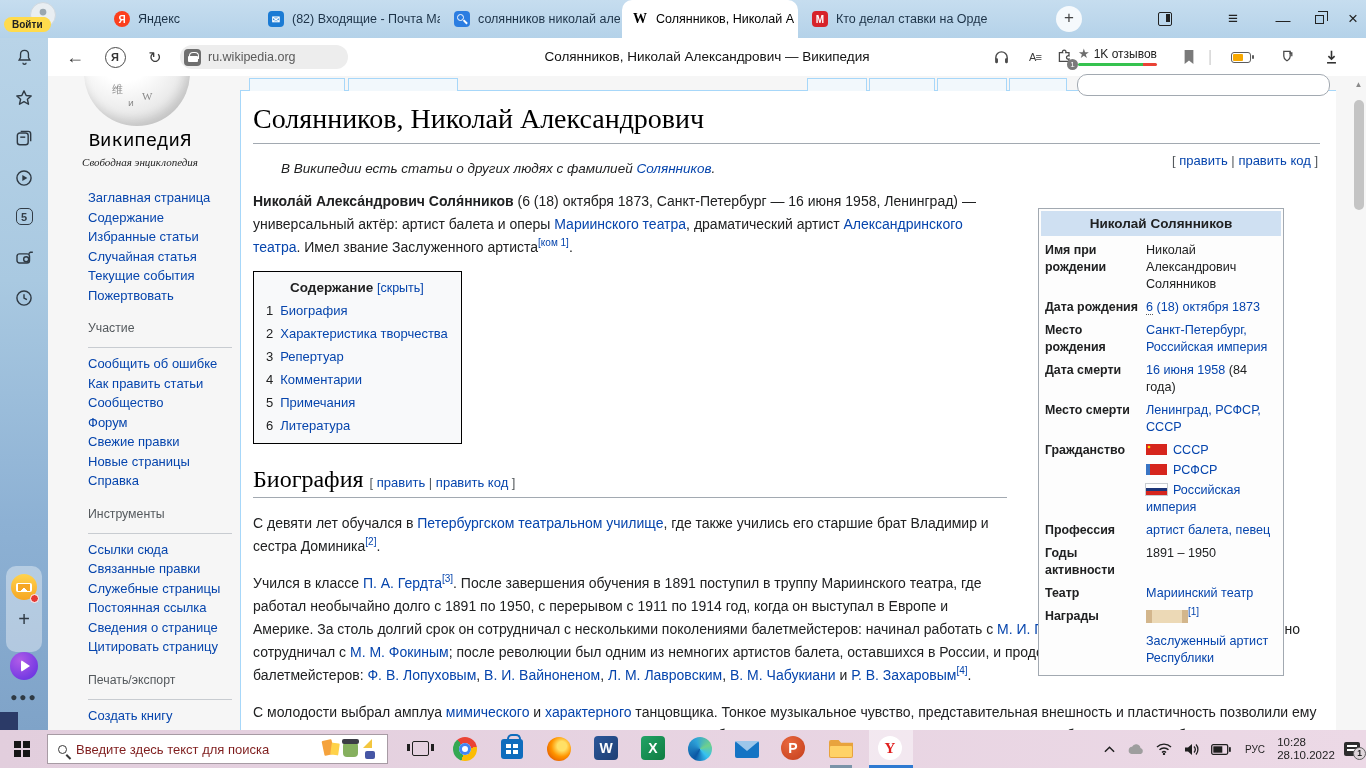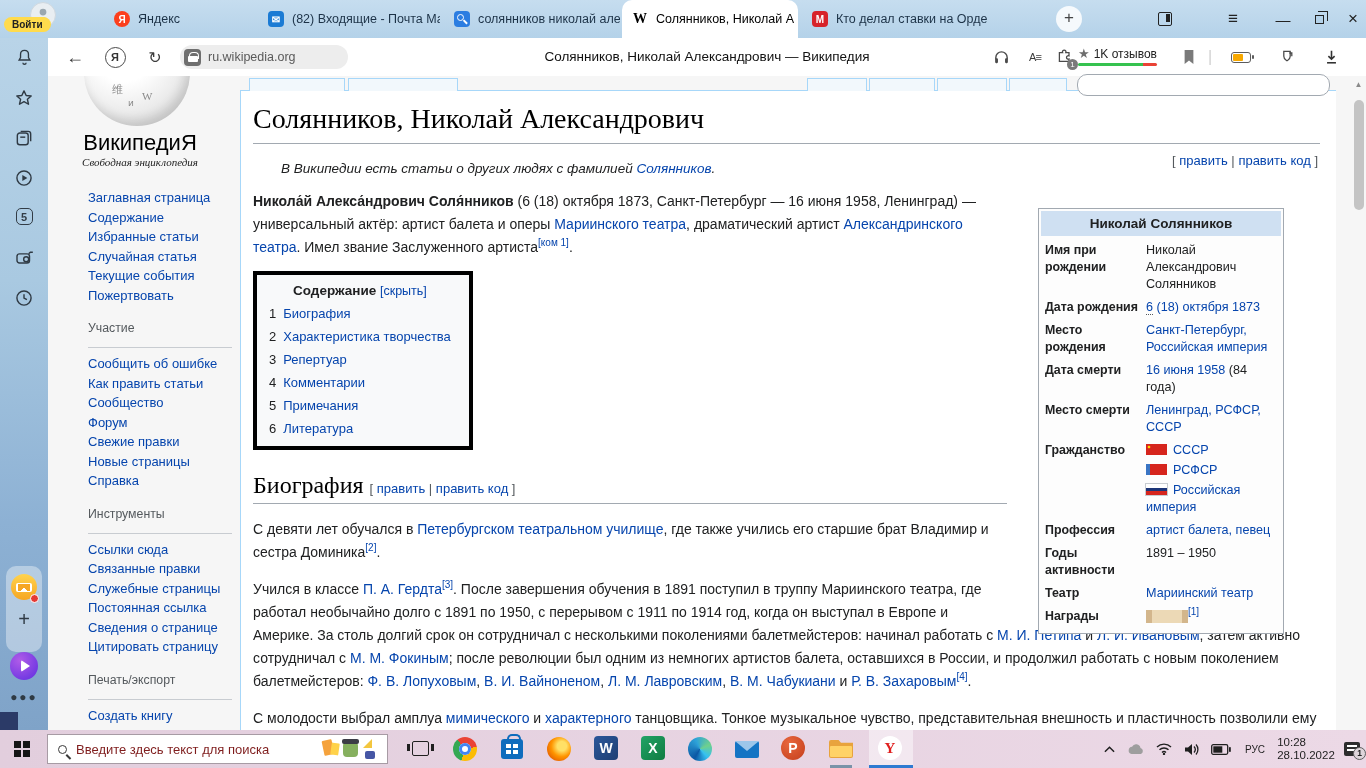--- a/index.html
+++ b/index.html
@@ -62,40 +62,40 @@
 .alice{position:absolute;left:10px;top:614px;width:28px;height:28px;border-radius:50%;background:radial-gradient(circle at 35% 30%,#b05ce8,#5d2de0)}
 .alice::before{content:"";position:absolute;left:11px;top:8px;border-left:9px solid #fff;border-top:6px solid transparent;border-bottom:6px solid transparent;border-radius:2px}
 .dots3{position:absolute;left:0;top:652px;width:48px;text-align:center;color:#2f3a44;font-size:12px;letter-spacing:2px}
 .corner-sq{position:absolute;left:0;top:674px;width:18px;height:18px;background:#2b3a67}
 
 
 #page{position:absolute;left:48px;top:76px;width:1303px;height:654px;background:#f6f6f6}
 #wikiside{position:absolute;left:0;top:0;width:192px;height:654px;overflow:hidden}
 .globe{position:absolute;left:36px;top:-56px;width:106px;height:106px;border-radius:50%;background:radial-gradient(circle at 38% 30%,#ffffff 0 30%,#ececec 60%,#cfcfcf 100%);box-shadow:inset -4px -6px 10px rgba(0,0,0,.12)}
 .globe span{position:absolute;font-size:11px;color:#8a8a8a;font-family:"DejaVu Sans",sans-serif}
-.wordmark{position:absolute;left:0;top:54px;width:184px;text-align:center;font-family:Liberation Sans, sans-serif;font-size:22px;color:#000}
+.wordmark{position:absolute;left:0;top:54px;width:184px;text-align:center;font-family:Liberation Mono, monospace;font-size:19px;color:#000}
 .wordsub{position:absolute;left:0;top:80px;width:184px;text-align:center;font-family:"Liberation Serif",serif;font-style:italic;font-size:11px;color:#222}
 .navcol{position:absolute;left:40px;top:112px;width:150px;font-size:13px}
 .navcol a{display:block;color:#0645ad;line-height:19.5px}
 .navhead{color:#54595d;font-size:12.3px;margin:16px 0 6px;border-bottom:1px solid #c8ccd1;padding-bottom:12px;width:144px}
 
 #content{position:absolute;left:192px;top:14px;width:1096px;height:640px;background:#fff;border-left:1px solid #a7d7f9;border-top:1px solid #a7d7f9}
 .rtab{position:absolute;height:13px;top:-13px;background:#f2f8fc;border:1px solid #a7d7f9;border-bottom:none}
 .rsearch{position:absolute;top:-17px;height:22px;width:253px;left:836px;background:#fff;border:1px solid #a2a9b1;border-radius:10px}
 .mw{padding:0 16px 0 12px;position:relative}
 h1.fh{font-family:"Liberation Serif",serif;font-weight:normal;font-size:28px;color:#000;padding:12px 0 8px;border-bottom:1px solid #a2a9b1}
 .tagline{font-size:12.8px;margin-top:6px}
 .editsection{font-size:13px;font-family:"Liberation Sans",sans-serif;font-weight:normal;color:#54595d;white-space:nowrap}
 .edit-top{position:absolute;right:18px;top:62px}
 .hatnote{font-style:italic;font-size:13.5px;margin:17px 0 0 28px}
 .para{font-size:14px;line-height:23px;margin-top:14px}
 .lead{margin-right:330px}
 .p1{margin-right:330px}
 .spacer{float:right;width:330px;height:46px}
-.toc{display:inline-block;border:4px solid #000000;background:#f8f9fa;padding:8px 18px 10px 12px;margin-top:12px;font-size:13px}
+.toc{display:inline-block;border:1px solid #000000;background:#f8f9fa;padding:8px 13px 10px 12px;margin-top:12px;font-size:13px}
 .toc-head{text-align:center;font-size:13.5px;margin-bottom:2px}
 .toc-head b{color:#202122}
 .toc-row{margin-top:8px}
 .toc-n{color:#202122;margin-right:7px}
 h2.fh{font-family:"Liberation Serif",serif;font-weight:normal;font-size:24px;color:#000;margin-top:22px;padding-bottom:4px;border-bottom:1px solid #a2a9b1;width:754px}
 
 
 #infobox{position:absolute;left:797px;top:117px;width:246px;background:#fdfdfd;border:1px solid #a2a9b1;font-size:12.6px;line-height:17px;padding-bottom:6px}
 .ib-title{background:#cfe0f2;font-weight:bold;font-size:13.5px;text-align:center;padding:4px 2px;margin:2px;}
 .ib-row{display:flex;padding:4px 4px 2px 6px}
@@ -442,20 +442,21 @@
         <div class="ib-v">1891 – 1950</div>
       </div>
       <div class="ib-row">
         <div class="ib-l">Театр</div>
         <div class="ib-v"><a class="wlink">Мариинский театр</a></div>
       </div>
       <div class="ib-row">
         <div class="ib-l">Награды</div>
         <div class="ib-v">
           <div><span class="ribbon"></span><sup><a class="wlink">[1]</a></sup></div>
+          <div style="margin-top:8px"><a class="wlink" style="display:block">Заслуженный артист</a><a class="wlink">Республики</a></div>
         </div>
       </div>
     </div>
   </div>
 </div>
 
 <div id="scroll">
   <div class="arr">▲</div>
   <div class="thumb"></div>
 </div>

